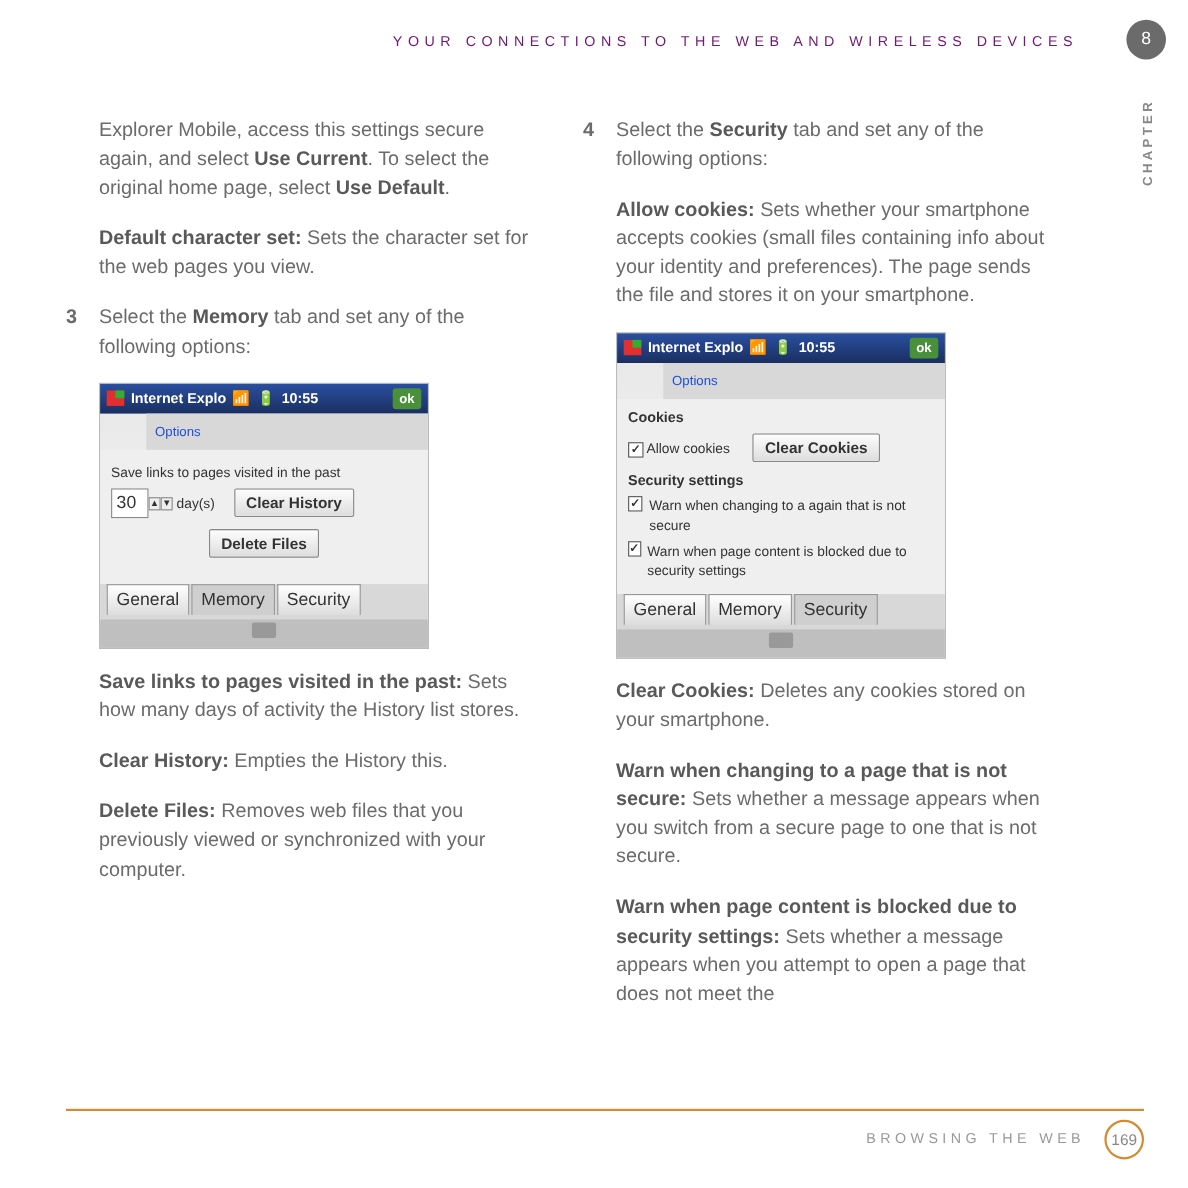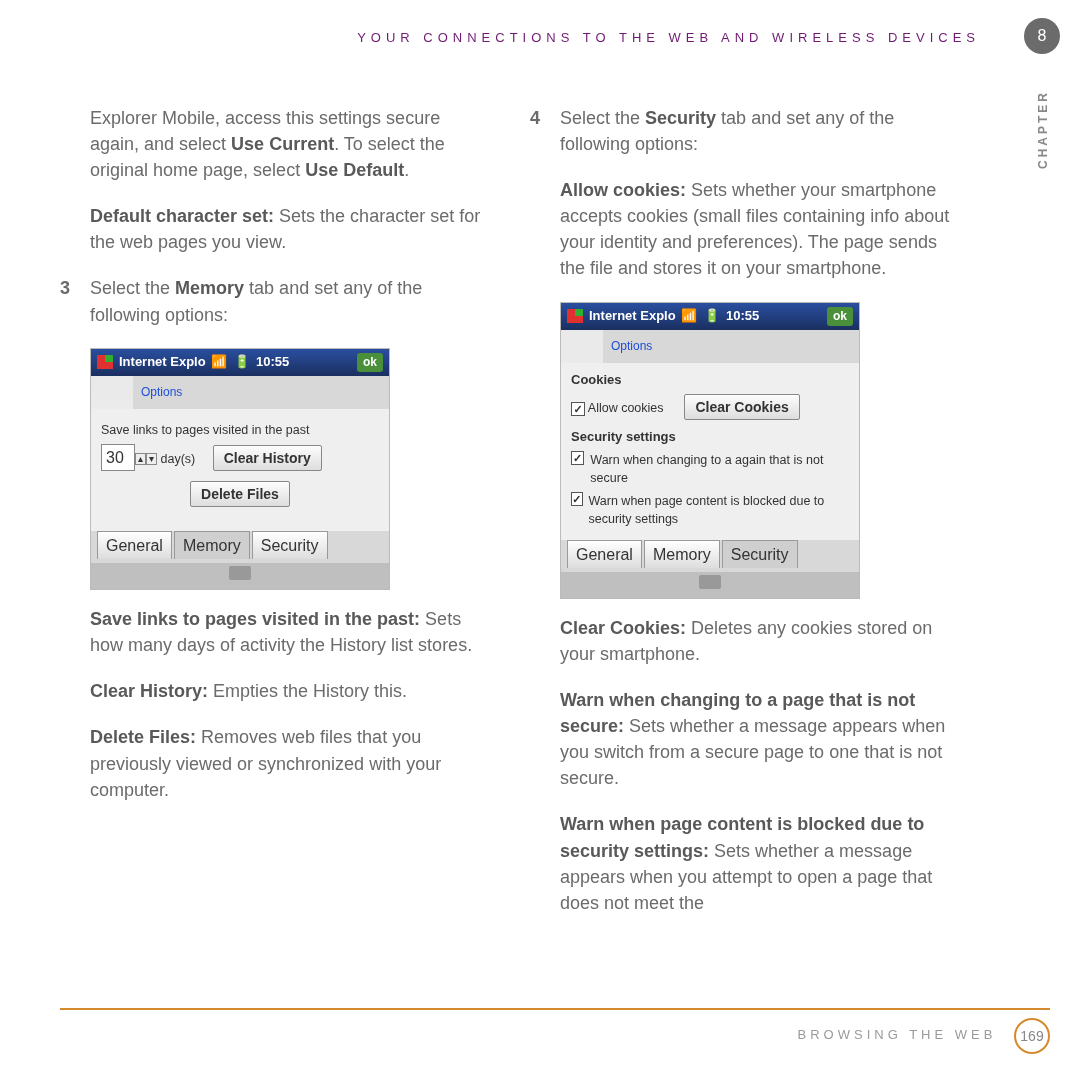--- a/index.html
+++ b/index.html
@@ -113,21 +113,21 @@
     padding:2px 8px;font-size:16px;
   }
   .ss-tab.active{ background:#cfcfcf; }
   .ss-kbd { text-align:center;padding:3px 0;background:#bfbfbf;}
   .ss-kbd-icon{display:inline-block;width:22px;height:14px;background:#999;border-radius:2px;}
   .section-title { font-weight:bold; font-size:13px; color:#333;}
   .footer {
     position:absolute;
     bottom:26px;
     left:60px;
-    right:30px;
+    right:40px;
     border-top:2px solid #d68a2f;
     padding-top:8px;
     text-align:right;
     font-size:13px;
     letter-spacing:4px;
     color:#9a9a9a;
   }
   .page-badge {
     display:inline-flex;
     width:36px;height:36px;border:2px solid #d68a2f;border-radius:50%;

